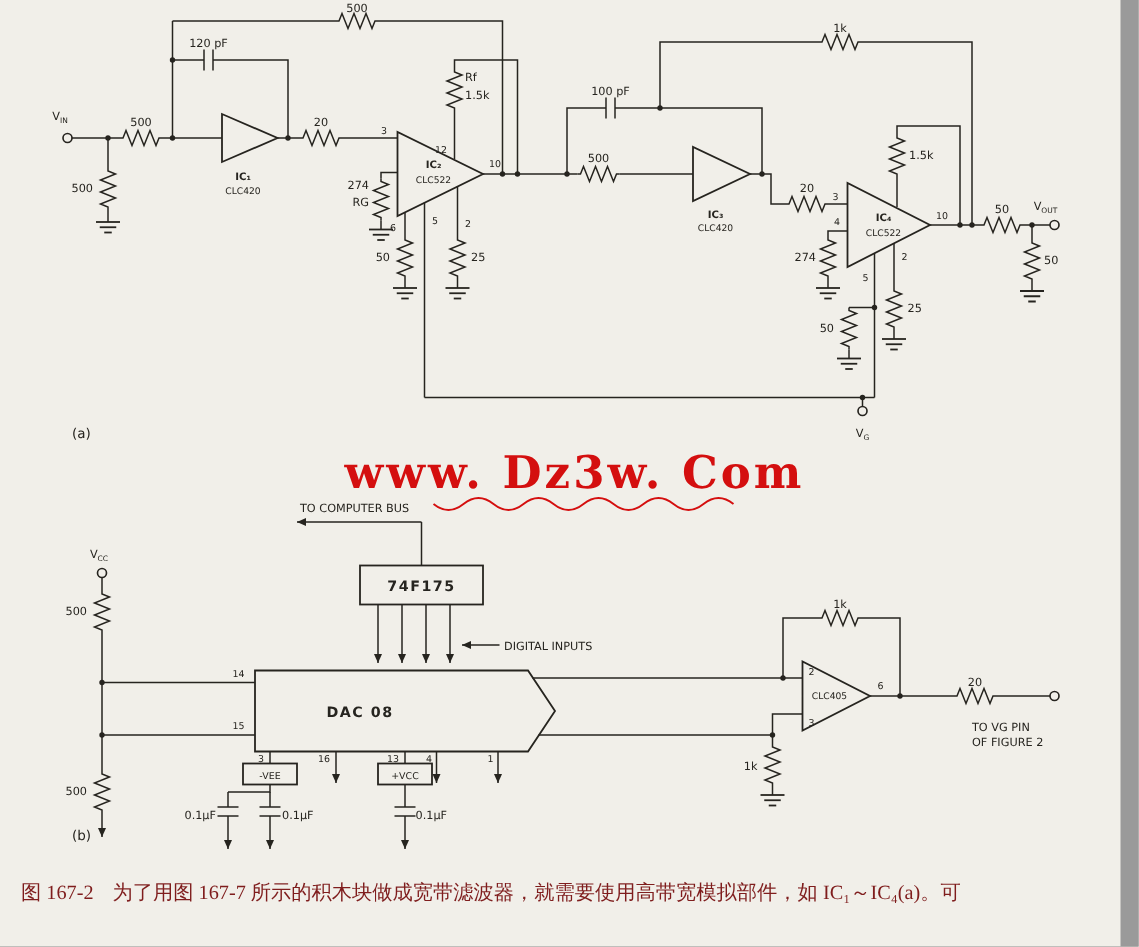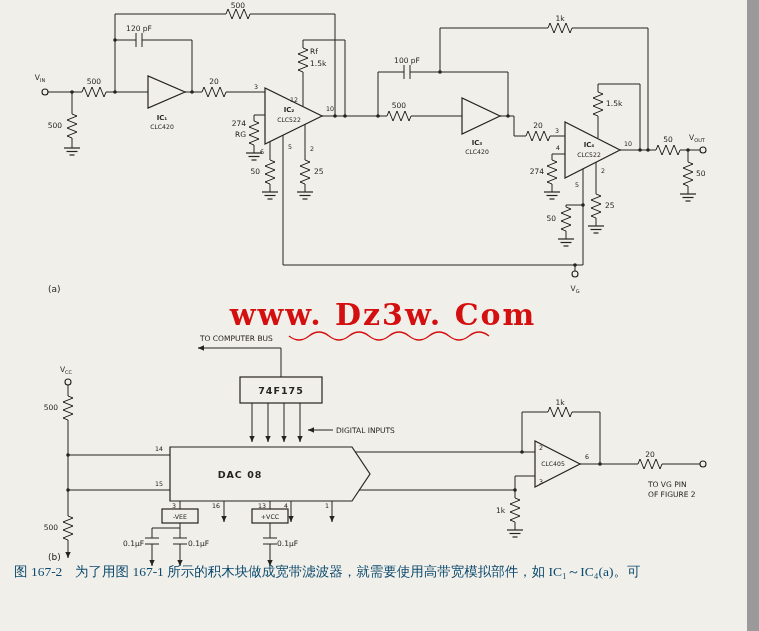--- a/index.html
+++ b/index.html
@@ -11,22 +11,22 @@
   svg text.icn{font-size:6.8px;font-weight:bold;}
   svg text.icp{font-size:6.1px;}
   svg text.sec{font-size:9px;}
   svg text.blk{font-size:9.5px;font-weight:bold;letter-spacing:1px;}
   svg tspan.sub{font-size:5px;}
   .wire{stroke:#26241f;stroke-width:1;fill:none;}
   .sym{stroke:#26241f;stroke-width:1.2;fill:none;}
   .dot{fill:#26241f;}
   .term{fill:#f1efe9;stroke:#26241f;stroke-width:1.1;}
   .wm-text{font-family:"DejaVu Serif",serif;font-weight:bold;font-size:30px;fill:#d40f0f;letter-spacing:2px;}
-  .caption{position:absolute;left:14px;top:561px;width:736px;padding-left:61px;box-sizing:border-box;
-           font-family:"Liberation Serif","DejaVu Serif",serif;font-size:13.5px;line-height:1.65;color:#0c4a6e;}
+  .caption{position:absolute;left:14px;top:584px;width:736px;padding-left:61px;box-sizing:border-box;
+           font-family:"Liberation Serif","DejaVu Serif",serif;font-size:13.5px;line-height:1.65;color:#7f1d1d;}
   .caption .fig{position:absolute;left:0;top:0;white-space:nowrap;}
 </style>
 </head>
 <body>
 
 <div class="page">
 <svg width="759" height="580" viewBox="0 0 759 580">
   <defs>
     <marker id="arr" viewBox="0 0 10 10" refX="9" refY="5" markerWidth="7" markerHeight="7" orient="auto">
       <path d="M0,1 L9,5 L0,9 z" fill="#26241f"></path>
@@ -285,15 +285,15 @@
     <text x="505" y="513" text-anchor="end">1k</text>
     <text x="650" y="457" text-anchor="middle">20</text>
     <text x="648" y="487">TO VG PIN</text>
     <text x="648" y="497">OF FIGURE 2</text>
     <text x="48" y="560" class="sec">(b)</text>
   </g>
 </svg>
 
 <div class="caption">
   <span class="fig">图 167-2</span>
-  <span>为了用图 167-1 所示的积木块做成宽带滤波器，就需要使用高带宽模拟部件，如 IC₁～IC₄(a)。可</span><br>
+  <span>为了用图 167-7 所示的积木块做成宽带滤波器，就需要使用高带宽模拟部件，如 IC₁～IC₄(a)。可</span><br>
 </div>
 </div>
 
 </body></html>

